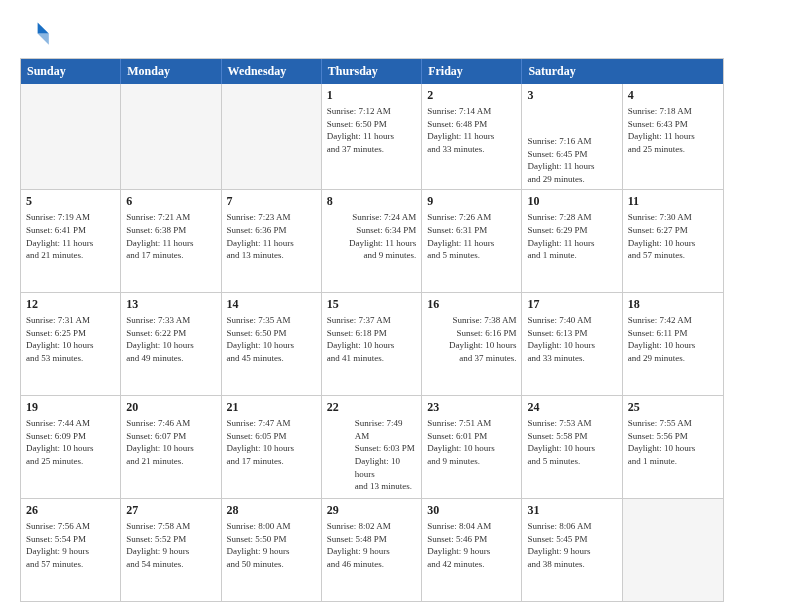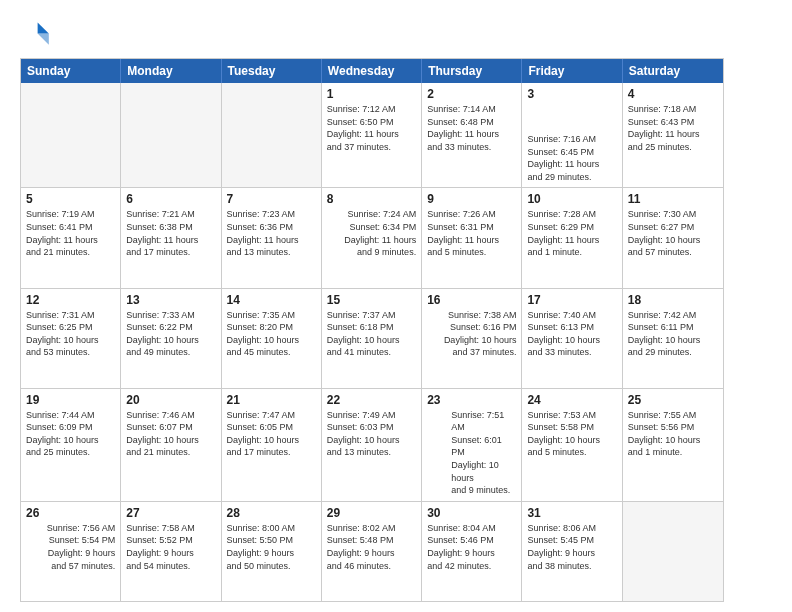--- a/index.html
+++ b/index.html
@@ -9,20 +9,21 @@
       width: 792px;
       height: 612px;
       overflow: hidden;
     }
     .page {
       width: 744px;
       height: 612px;
       padding: 16px 20px 10px 20px;
       display: flex;
       flex-direction: column;
+      font-family: Liberation Serif, serif;
     }
     .header {
       display: flex;
       justify-content: space-between;
       align-items: flex-start;
       margin-bottom: 10px;
     }
     .logo {
       display: flex;
       align-items: center;
@@ -127,21 +128,20 @@
     <div class="title-block">
       <div class="month-title"></div>
       <div class="location-title"></div>
     </div>
   </div>
 
   <div class="calendar">
     <div class="cal-header-row">
     <div class="cal-header-cell">Sunday</div>
         <div class="cal-header-cell">Monday</div>
-        <div class="cal-header-cell">Tuesday</div>
         <div class="cal-header-cell">Wednesday</div>
         <div class="cal-header-cell">Thursday</div>
         <div class="cal-header-cell">Friday</div>
         <div class="cal-header-cell">Saturday</div>
       </div>
     <div class="cal-body">
     <div class="cal-row">
           <div class="cal-cell empty"></div>
           <div class="cal-cell empty"></div>
           <div class="cal-cell empty"></div>
@@ -236,21 +236,21 @@
           <div class="cal-cell">
             <div class="day-num">13</div>
             <div class="cell-info" style="white-space: pre-line;">Sunrise: 7:33 AM
 Sunset: 6:22 PM
 Daylight: 10 hours
 and 49 minutes.</div>
           </div>
           <div class="cal-cell">
             <div class="day-num">14</div>
             <div class="cell-info" style="white-space: pre-line;">Sunrise: 7:35 AM
-Sunset: 8:20 PM
+Sunset: 6:50 PM
 Daylight: 10 hours
 and 45 minutes.</div>
           </div>
           <div class="cal-cell">
             <div class="day-num">15</div>
             <div class="cell-info" style="white-space: pre-line;">Sunrise: 7:37 AM
 Sunset: 6:18 PM
 Daylight: 10 hours
 and 41 minutes.</div>
           </div>
@@ -293,28 +293,28 @@
           </div>
           <div class="cal-cell">
             <div class="day-num">21</div>
             <div class="cell-info" style="white-space: pre-line;">Sunrise: 7:47 AM
 Sunset: 6:05 PM
 Daylight: 10 hours
 and 17 minutes.</div>
           </div>
           <div class="cal-cell">
             <div class="day-num">22</div>
-            <div class="cell-info" style="white-space: pre-line;">Sunrise: 7:49 AM
+            <div class="cell-info" style="white-space: pre-line; margin-left: 28px;">Sunrise: 7:49 AM
 Sunset: 6:03 PM
 Daylight: 10 hours
 and 13 minutes.</div>
           </div>
           <div class="cal-cell">
             <div class="day-num">23</div>
-            <div class="cell-info" style="white-space: pre-line; margin-left: 24px;">Sunrise: 7:51 AM
+            <div class="cell-info" style="white-space: pre-line;">Sunrise: 7:51 AM
 Sunset: 6:01 PM
 Daylight: 10 hours
 and 9 minutes.</div>
           </div>
           <div class="cal-cell">
             <div class="day-num">24</div>
             <div class="cell-info" style="white-space: pre-line;">Sunrise: 7:53 AM
 Sunset: 5:58 PM
 Daylight: 10 hours
 and 5 minutes.</div>
@@ -323,21 +323,21 @@
             <div class="day-num">25</div>
             <div class="cell-info" style="white-space: pre-line;">Sunrise: 7:55 AM
 Sunset: 5:56 PM
 Daylight: 10 hours
 and 1 minute.</div>
           </div>
         </div>
         <div class="cal-row">
           <div class="cal-cell">
             <div class="day-num">26</div>
-            <div class="cell-info" style="white-space: pre-line; text-align: right;">Sunrise: 7:56 AM
+            <div class="cell-info" style="white-space: pre-line;">Sunrise: 7:56 AM
 Sunset: 5:54 PM
 Daylight: 9 hours
 and 57 minutes.</div>
           </div>
           <div class="cal-cell">
             <div class="day-num">27</div>
             <div class="cell-info" style="white-space: pre-line;">Sunrise: 7:58 AM
 Sunset: 5:52 PM
 Daylight: 9 hours
 and 54 minutes.</div>

